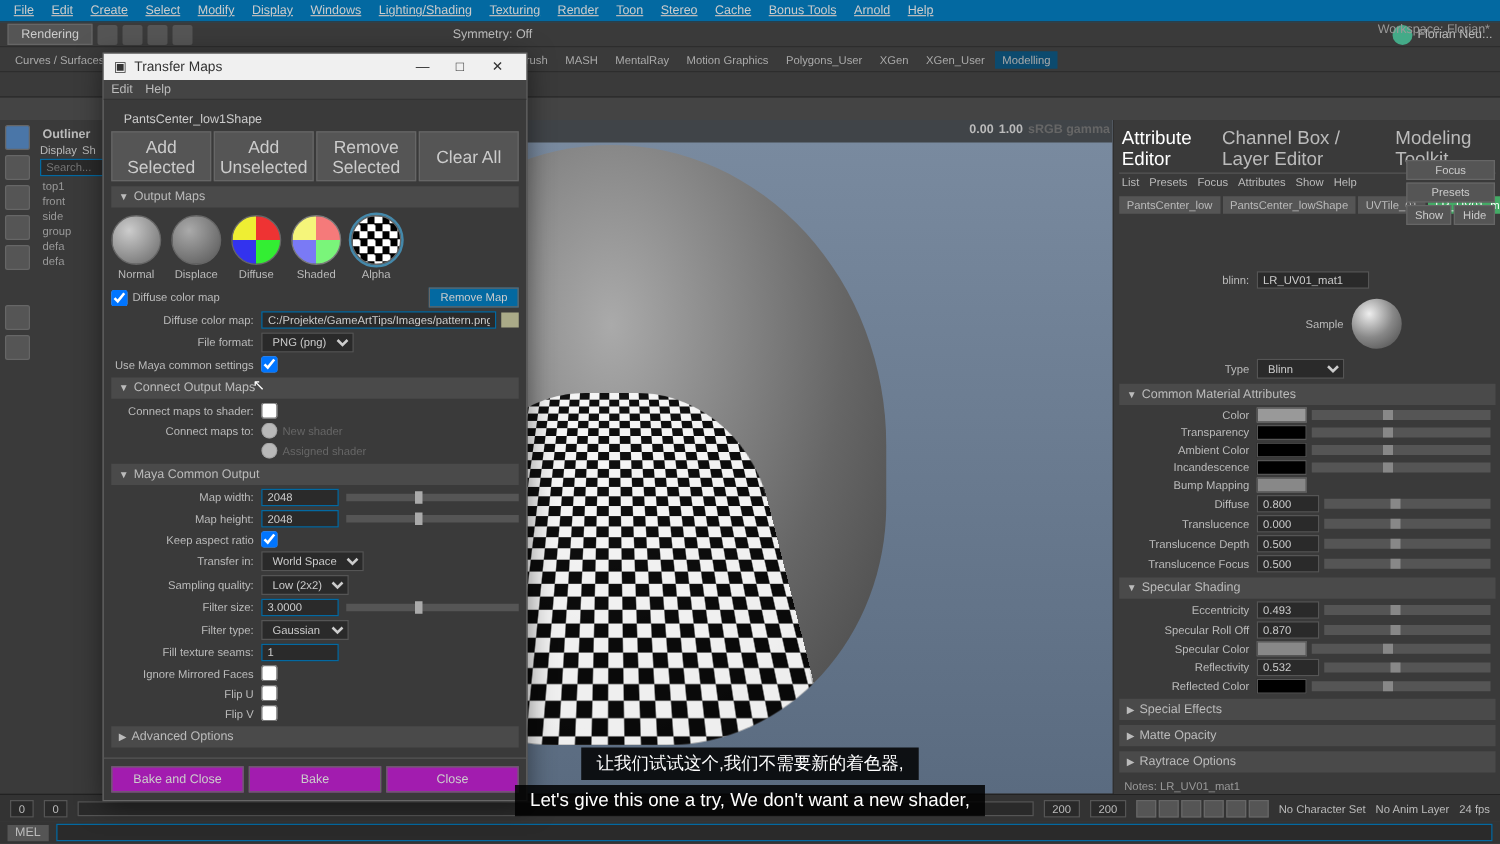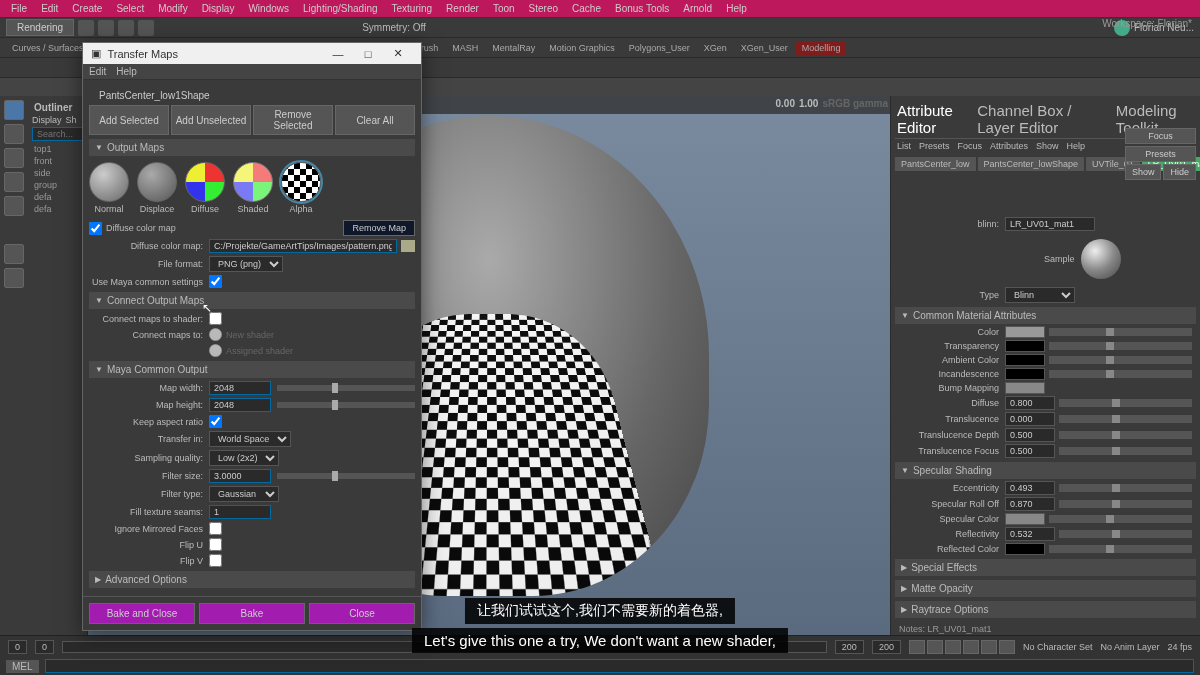--- a/index.html
+++ b/index.html
@@ -1,25 +1,25 @@
 <!DOCTYPE html>
 <html><head>
 <meta charset="utf-8">
 <style>
 * { margin: 0; padding: 0; box-sizing: border-box; font-family: 'Segoe UI', Arial, sans-serif; }
 body { background: #444444; color: #bbb; font-size: 10px; overflow: hidden; width: 1200px; height: 675px; position: relative; }
-.menubar { background: #be185d; height: 18px; display: flex; align-items: center; padding: 3px 4px; border-bottom: 1px solid #333; }
+.menubar { background: #0369a1; height: 18px; display: flex; align-items: center; padding: 3px 4px; border-bottom: 1px solid #333; text-decoration: underline; }
 .menubar span { padding: 0 7px; cursor: pointer; color: #ccc; }
 .statusbar { position: absolute; top: 18px; right: 8px; color: #999; font-size: 10px; }
 .toolbar1 { background: #3a3a3a; height: 20px; display: flex; align-items: center; padding: 0 6px; border-bottom: 1px solid #2a2a2a; gap: 4px; }
 .toolbar1 .dropdown { background: #555; padding: 2px 10px; border: 1px solid #666; color: #ccc; }
 .toolbar1 .icon { width: 16px; height: 16px; background: #555; border-radius: 2px; }
 .shelfbar { background: #3a3a3a; height: 20px; display: flex; align-items: center; padding: 0 6px; border-bottom: 1px solid #2a2a2a; gap: 2px; }
 .shelfbar span { padding: 2px 6px; color: #aaa; font-size: 9px; }
-.shelfbar span.active { background: #7f1d1d; }
+.shelfbar span.active { background: #0c4a6e; }
 .shelficons { background: #3a3a3a; height: 20px; border-bottom: 1px solid #2a2a2a; }
 
 .main { position: absolute; top: 96px; left: 0; right: 0; bottom: 40px; display: flex; }
 .lefttools { width: 28px; background: #3a3a3a; display: flex; flex-direction: column; gap: 4px; padding: 4px; }
 .lefttools .tool { width: 20px; height: 20px; background: #555; border: 1px solid #666; border-radius: 2px; }
 .lefttools .tool.active { background: #4a76a8; }
 .outliner { width: 60px; background: #3a3a3a; border-right: 1px solid #2a2a2a; padding: 4px; overflow: hidden; }
 .outliner-header { font-size: 10px; font-weight: bold; padding: 2px; }
 .outliner-item { font-size: 9px; padding: 1px 2px; color: #999; white-space: nowrap; }
 
@@ -56,42 +56,42 @@
 .dialog-title .spacer { flex: 1; }
 .dialog-title .winbtn { width: 30px; text-align: center; color: #333; cursor: pointer; }
 .dialog-menu { background: #444; padding: 2px 6px; display: flex; gap: 10px; border-bottom: 1px solid #333; }
 .dialog-body { padding: 6px; }
 .dlg-section { background: #4a4a4a; padding: 3px 6px; margin: 4px 0 2px; font-size: 10px; display: flex; align-items: center; gap: 4px; }
 .dlg-section::before { content: '▼'; font-size: 8px; }
 .dlg-section.collapsed::before { content: '▶'; }
 .target-row { display: flex; align-items: center; gap: 6px; margin: 4px 0; }
 .target-name { flex: 1; font-size: 10px; color: #ccc; padding-left: 10px; }
 .dlg-btns { display: flex; gap: 2px; margin: 4px 0; }
-.dlg-btns button { flex: 1; background: #555; border: 1px solid #666; color: #ccc; padding: 3px; font-size: 10px; }
+.dlg-btns button { flex: 1; background: #555; border: 1px solid #666; color: #ccc; padding: 3px; font-size: 14px; }
 .map-thumbs { display: flex; gap: 8px; margin: 6px 0; }
 .map-thumb { display: flex; flex-direction: column; align-items: center; gap: 2px; }
 .map-thumb .img { width: 40px; height: 40px; border-radius: 50%; border: 1px solid #666; }
 .map-thumb .lbl { font-size: 9px; }
 .normal-ball { background: radial-gradient(circle at 35% 30%, #ccc, #666); }
 .displace-ball { background: radial-gradient(circle at 35% 30%, #aaa, #555); }
 .diffuse-ball { background: conic-gradient(#e33 0 90deg, #3e3 90deg 180deg, #33e 180deg 270deg, #ee3 270deg); }
 .shaded-ball { background: conic-gradient(#c66 0 90deg, #6c6 90deg 180deg, #66c 180deg 270deg, #cc6 270deg); filter: brightness(1.2); }
 .alpha-ball { background: repeating-conic-gradient(#fff 0% 25%, #000 0% 50%) 0 0 / 12px 12px; }
 .alpha-ball.selected { outline: 2px solid #48a; }
 .dlg-row { display: flex; align-items: center; margin: 3px 0; font-size: 9px; }
 .dlg-label { width: 120px; text-align: right; padding-right: 6px; color: #bbb; }
 .dlg-input { background: #2a2a2a; border: 1px solid #0369a1; color: #ccc; padding: 1px 4px; flex: 1; font-size: 9px; }
 .dlg-input.short { flex: 0; width: 62px; }
 .dlg-slider { flex: 1; height: 6px; background: #555; margin-left: 6px; position: relative; }
 .dlg-slider::after { content: ''; position: absolute; width: 6px; height: 10px; background: #aaa; left: 40%; top: -2px; }
 .dlg-dropdown { background: #2a2a2a; border: 1px solid #555; color: #ccc; padding: 1px 4px; font-size: 9px; min-width: 70px; }
 .dlg-check { margin-right: 4px; }
 .dlg-footer { display: flex; gap: 4px; padding: 6px; border-top: 1px solid #555; }
 .dlg-footer button { flex: 1; background: #a21caf; border: 1px solid #666; color: #ccc; padding: 4px; font-size: 10px; }
-.remove-map { background: #0f172a; border: 1px solid #666; color: #ccc; padding: 2px 8px; font-size: 9px; margin-left: auto; }
+.remove-map { background: #0369a1; border: 1px solid #666; color: #ccc; padding: 2px 8px; font-size: 9px; margin-left: auto; }
 .folder-icon { width: 14px; height: 12px; background: #aa8; margin-left: 4px; }
 .cursor { position: absolute; top: 301px; left: 202px; z-index: 200; font-size: 12px; color: #fff; }
 
 .subtitle { position: absolute; bottom: 20px; left: 50%; transform: translateX(-50%); text-align: center; z-index: 300; }
 .subtitle div { background: rgba(0,0,0,0.85); color: #fff; padding: 4px 12px; font-size: 15px; margin: 2px 0; display: inline-block; }
 .subtitle .cn { font-size: 14px; }
 
 .timeline { position: absolute; bottom: 18px; left: 0; right: 0; height: 22px; background: #333; border-top: 1px solid #222; display: flex; align-items: center; padding: 0 8px; gap: 8px; }
 .timeline .track { flex: 1; height: 12px; background: #2a2a2a; border: 1px solid #555; }
 .timeline .num { background: #2a2a2a; border: 1px solid #555; padding: 1px 6px; font-size: 9px; }

